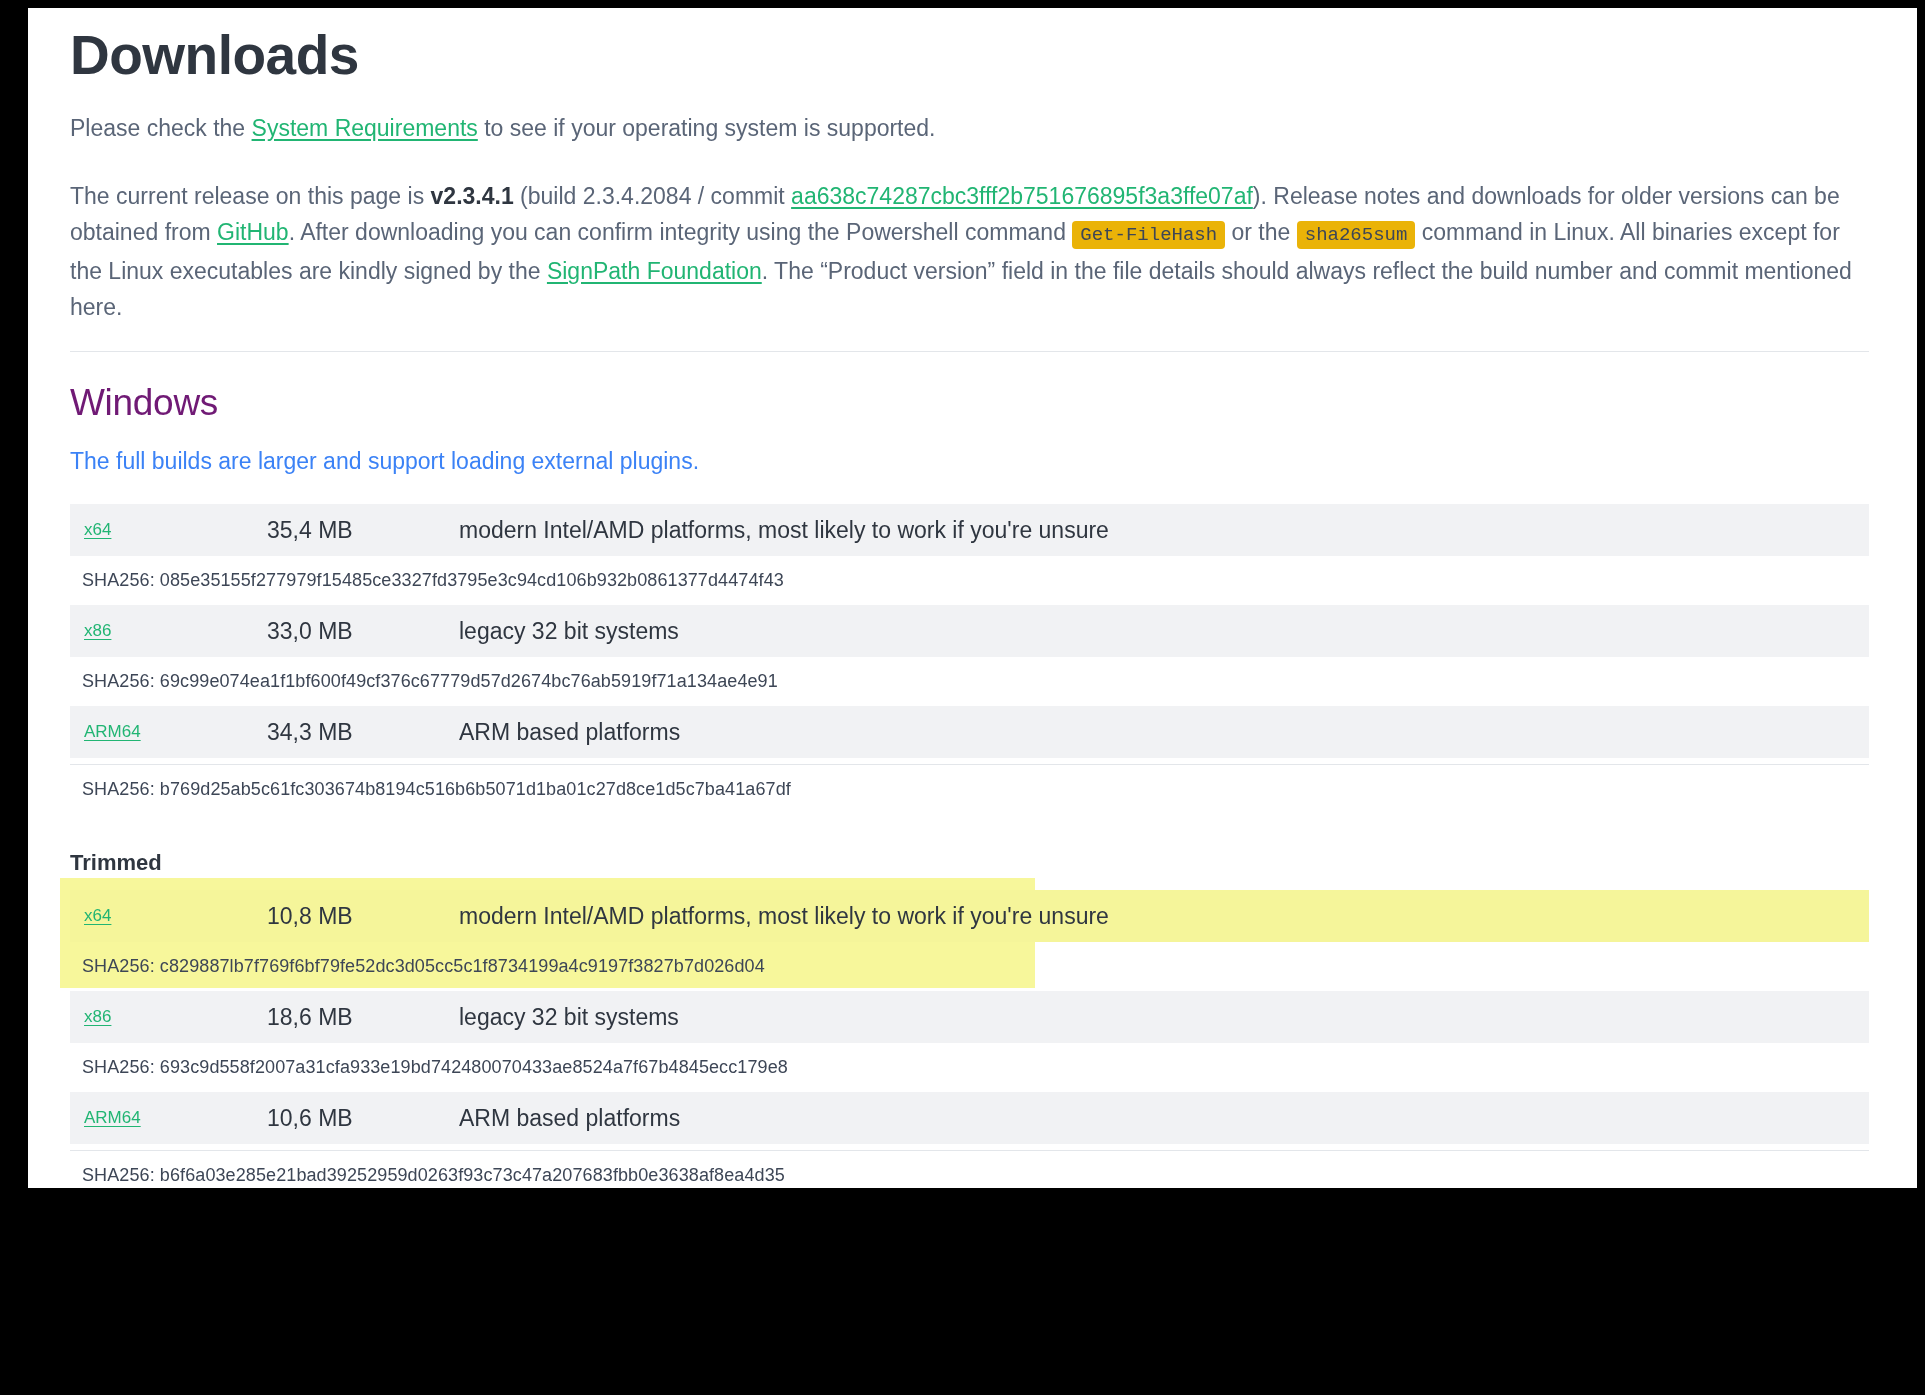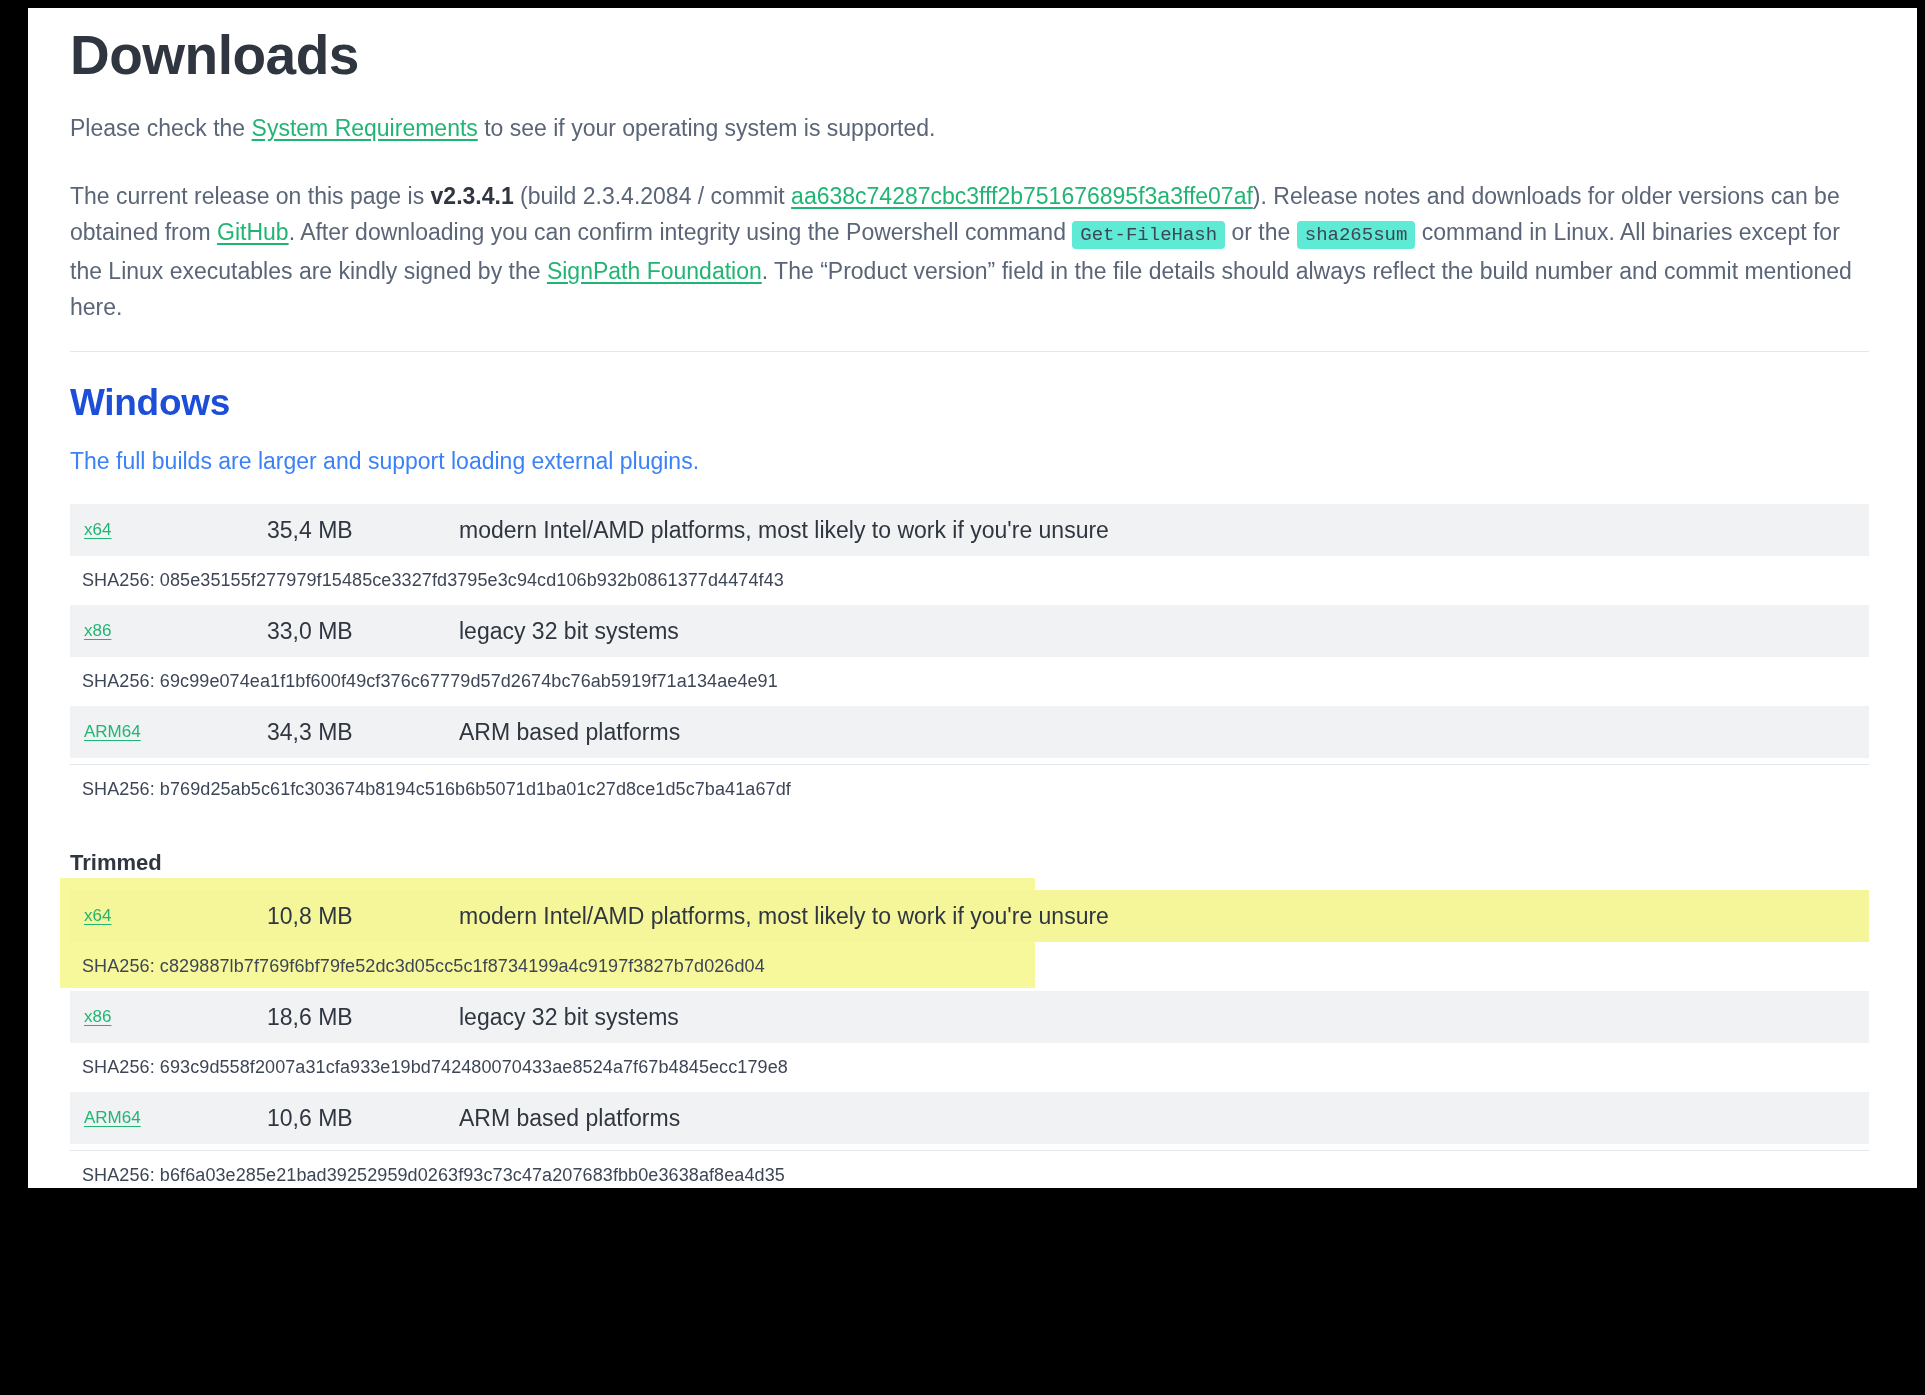--- a/index.html
+++ b/index.html
@@ -56,37 +56,37 @@
     text-decoration: underline;
     text-underline-offset: 3px;
   }
   b.version {
     color: #2f3640;
     font-weight: 700;
   }
   code.inline-code {
     font-family: "Liberation Mono", "DejaVu Sans Mono", monospace;
     font-size: 19px;
-    background: #5eead4;
+    background: #eab308;
     color: #3d4656;
     padding: 3px 8px;
     border-radius: 4px;
     white-space: nowrap;
   }
 
   hr.divider {
     border: none;
     border-top: 1px solid #e3e6ea;
     margin: 0 0 30px 0;
   }
 
   h2.os-title {
     font-size: 37px;
-    font-weight: 700;
-    color: #1d4ed8;
+    font-weight: 400;
+    color: #701a75;
     margin: 0 0 22px 0;
     letter-spacing: -0.3px;
   }
 
   h3.build-title {
     font-size: 22px;
     font-weight: 700;
     color: #2f3640;
     margin: 0 0 14px 0;
   }

